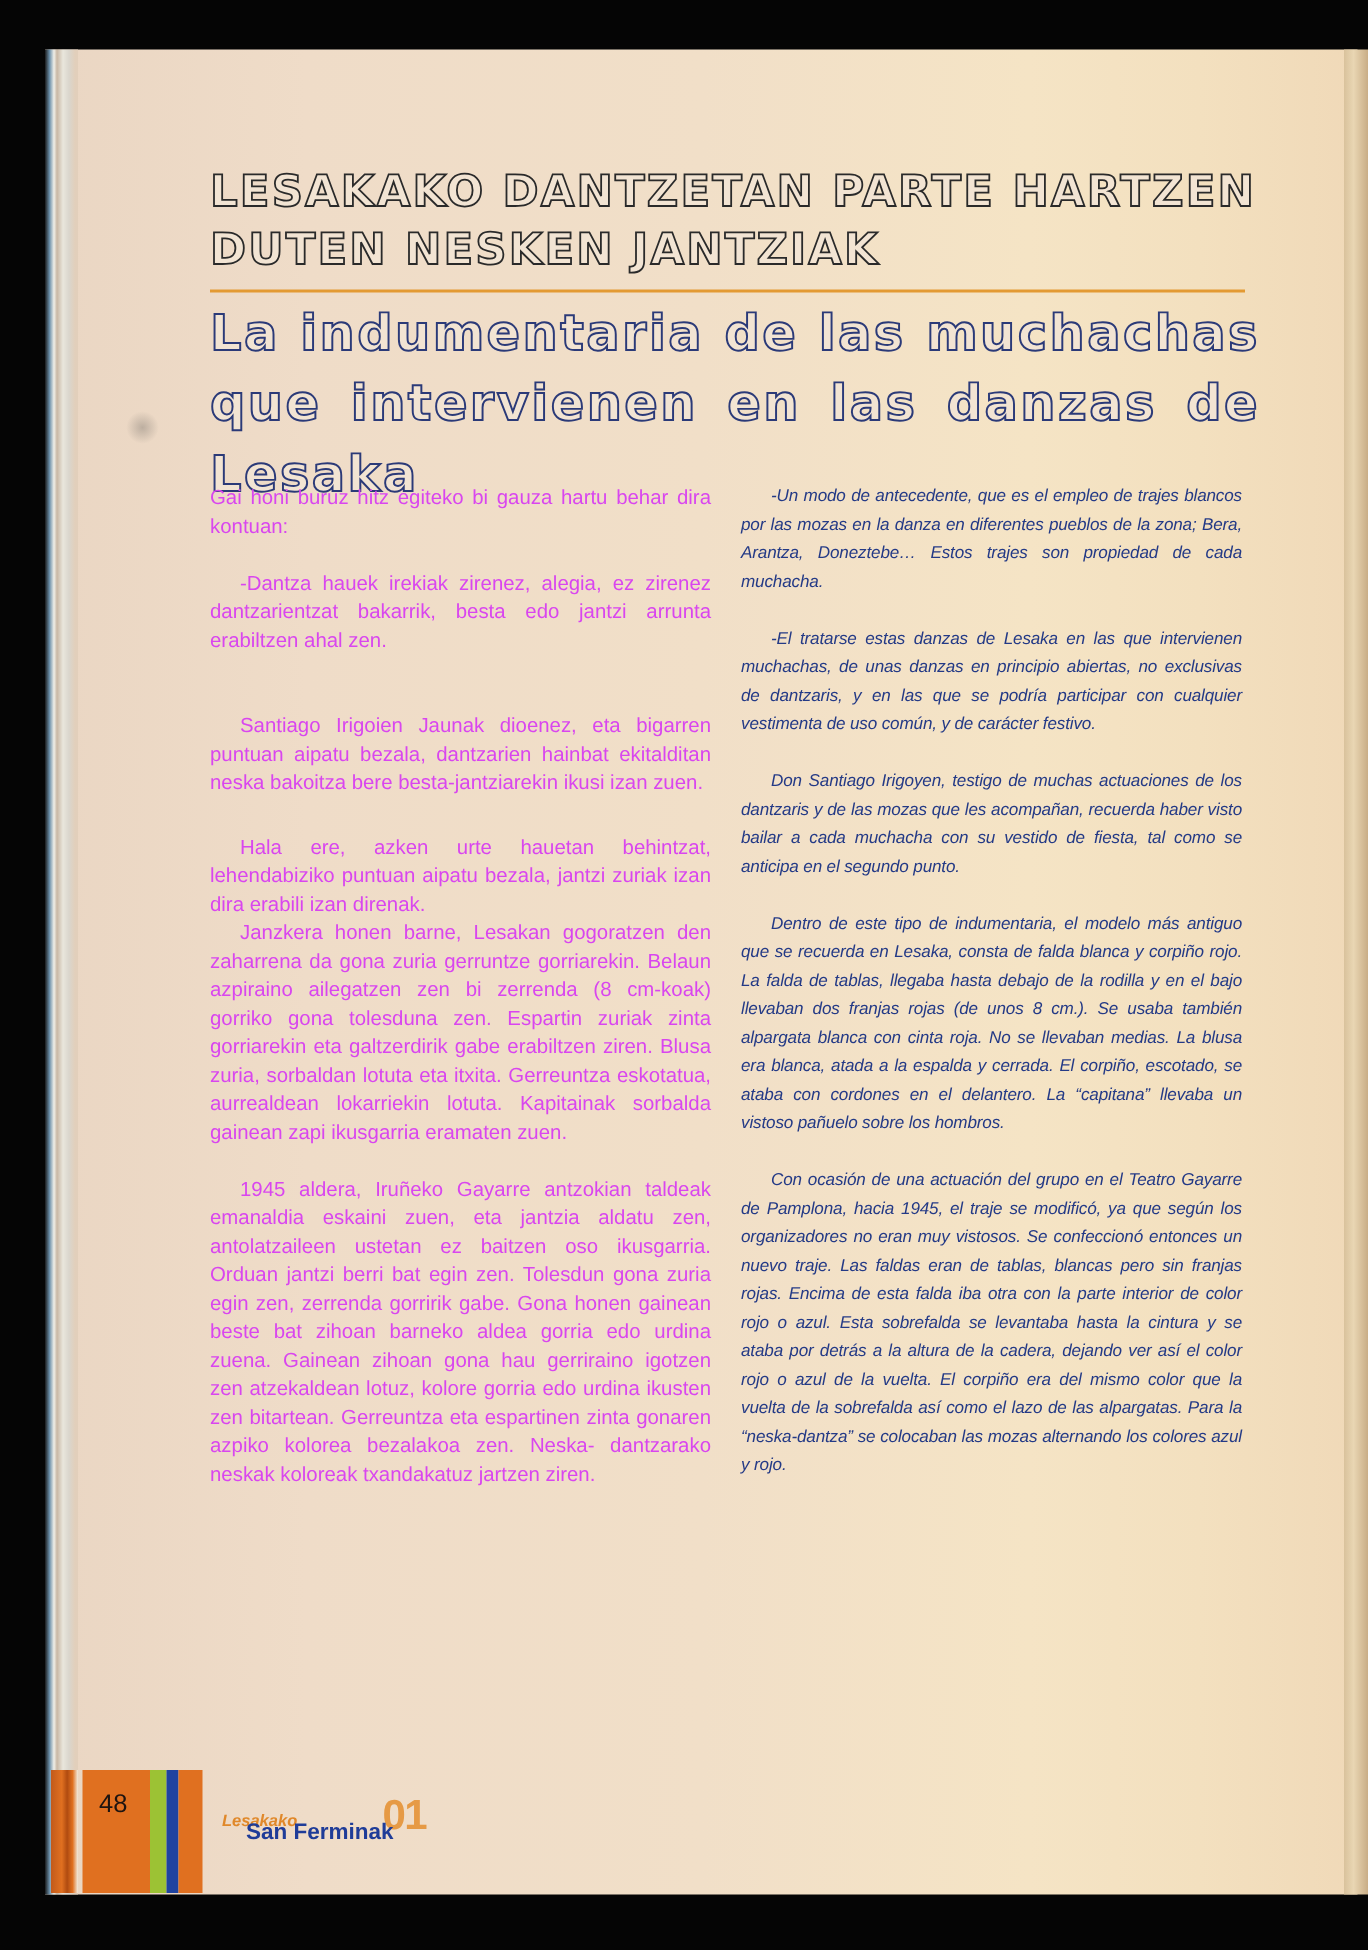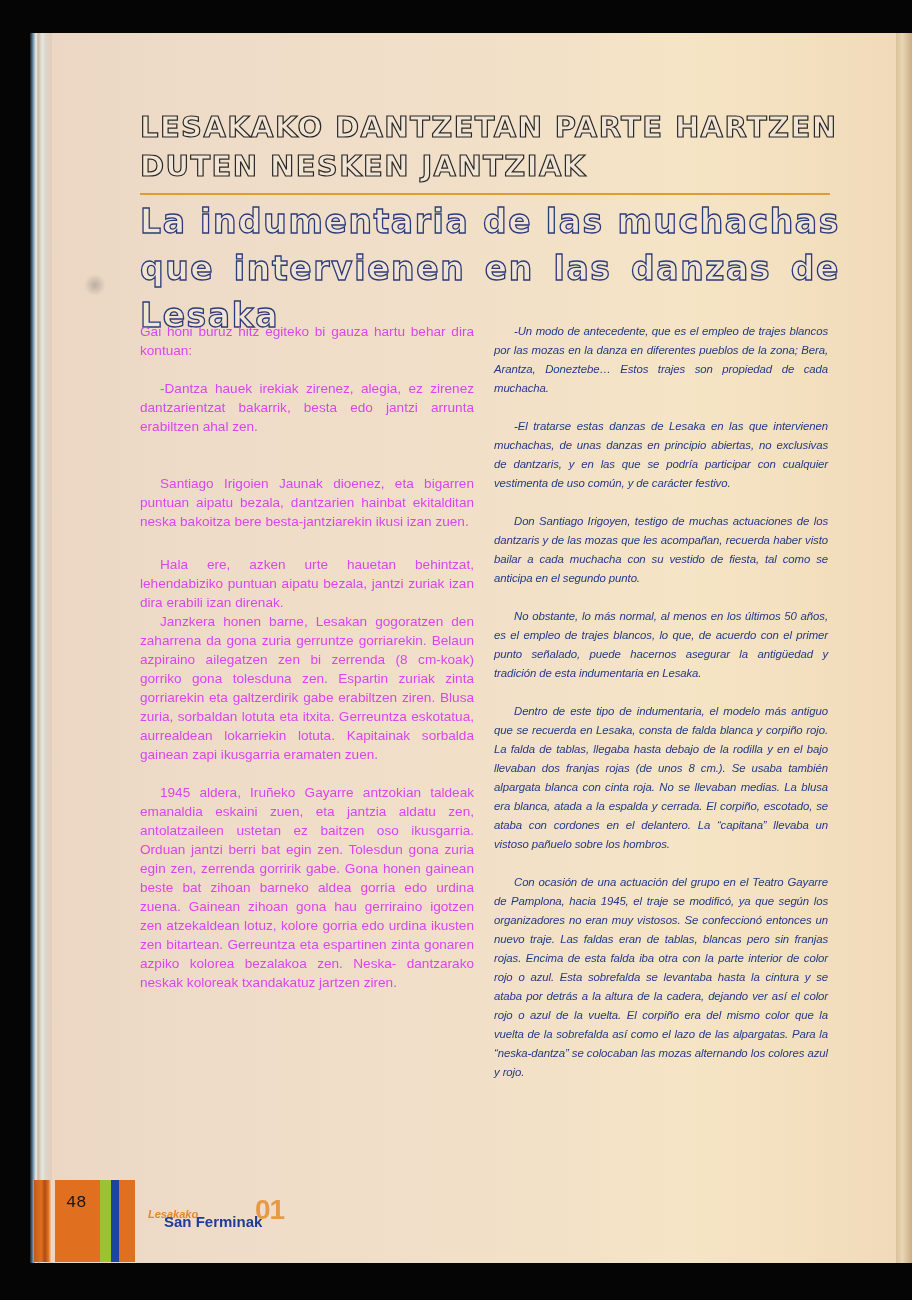--- a/index.html
+++ b/index.html
@@ -57,21 +57,21 @@
     .footer-block {
       position: absolute; left: 55px; top: 1180px; width: 80px; height: 82px;
     }
     .footer-orange1 { position: absolute; left: 0; top: 0; width: 45px; height: 82px; background: #e07020; }
     .footer-green { position: absolute; left: 45px; top: 0; width: 11px; height: 82px; background: #9cc234; }
     .footer-blue { position: absolute; left: 56px; top: 0; width: 8px; height: 82px; background: #1f43a0; }
     .footer-orange2 { position: absolute; left: 64px; top: 0; width: 16px; height: 82px; background: #e07020; }
     .edge-orange { position: absolute; left: 34px; top: 1180px; width: 18px; height: 82px;
       background: linear-gradient(90deg, #c25a1a, #e07020 40%, #b04b10 60%, #e07020 80%, #f2ece0); }
     .page-num {
-      position: absolute; left: 66px; top: 1193px; font-family: Liberation Mono, monospace;
+      position: absolute; left: 66px; top: 1193px; font-family: Liberation Sans, sans-serif;
       font-size: 17px; font-weight: normal; color: #1e1410;
     }
     .brand { position: absolute; left: 148px; top: 1202px; width: 180px; height: 40px; }
     .brand-small {
       position: absolute; left: 0; top: 6px; font-family: "Liberation Sans", sans-serif; font-style: italic;
       font-weight: bold; font-size: 11px; color: #e0882a;
     }
     .brand-big {
       position: absolute; left: 16px; top: 11px; font-family: "Liberation Sans", sans-serif;
       font-weight: bold; font-size: 15px; color: #1f3c98; z-index: 2;
@@ -99,21 +99,20 @@
   <p class="ind" style="margin-bottom:24px;">Santiago Irigoien Jaunak dioenez, eta bigarren puntuan aipatu bezala, dantzarien hainbat ekitalditan neska bakoitza bere besta-jantziarekin ikusi izan zuen.</p>
   <p class="ind" style="">Hala ere, azken urte hauetan behintzat, lehendabiziko puntuan aipatu bezala, jantzi zuriak izan dira erabili izan direnak.</p>
   <p class="ind" style="margin-bottom:19px;">Janzkera honen barne, Lesakan gogoratzen den zaharrena da gona zuria gerruntze gorriarekin. Belaun azpiraino ailegatzen zen bi zerrenda (8 cm-koak) gorriko gona tolesduna zen. Espartin zuriak zinta gorriarekin eta galtzerdirik gabe erabiltzen ziren. Blusa zuria, sorbaldan lotuta eta itxita. Gerreuntza eskotatua, aurrealdean lokarriekin lotuta. Kapitainak sorbalda gainean zapi ikusgarria eramaten zuen.</p>
   <p class="ind">1945 aldera, Iruñeko Gayarre antzokian taldeak emanaldia eskaini zuen, eta jantzia aldatu zen, antolatzaileen ustetan ez baitzen oso ikusgarria. Orduan jantzi berri bat egin zen. Tolesdun gona zuria egin zen, zerrenda gorririk gabe. Gona honen gainean beste bat zihoan barneko aldea gorria edo urdina zuena. Gainean zihoan gona hau gerriraino igotzen zen atzekaldean lotuz, kolore gorria edo urdina ikusten zen bitartean. Gerreuntza eta espartinen zinta gonaren azpiko kolorea bezalakoa zen. Neska- dantzarako neskak koloreak txandakatuz jartzen ziren.</p>
 </div>
 
 <div class="col col-right">
   <p class="ind" style="margin-bottom:19px;">-Un modo de antecedente, que es el empleo de trajes blancos por las mozas en la danza en diferentes pueblos de la zona; Bera, Arantza, Doneztebe… Estos trajes son propiedad de cada muchacha.</p>
   <p class="ind" style="margin-bottom:19px;">-El tratarse estas danzas de Lesaka en las que intervienen muchachas,  de unas danzas en principio abiertas, no exclusivas de dantzaris, y en las que se podría participar con cualquier vestimenta de uso común, y de carácter festivo.</p>
   <p class="ind" style="margin-bottom:19px;">Don Santiago Irigoyen, testigo de muchas actuaciones de los dantzaris y de las mozas que les acompañan, recuerda haber visto bailar a cada muchacha con su vestido de fiesta, tal como se anticipa en el segundo punto.</p>
-  <p class="ind" style="margin-bottom:19px;">No obstante, lo más normal, al menos en los últimos 50 años, es el empleo de trajes blancos, lo que, de acuerdo con el primer punto señalado, puede hacernos asegurar la antigüedad y tradición de esta indumentaria en Lesaka.</p>
   <p class="ind" style="margin-bottom:19px;">Dentro de este tipo de indumentaria, el modelo más antiguo que se recuerda en Lesaka, consta de falda blanca y corpiño rojo. La falda de tablas, llegaba hasta debajo de la rodilla y en el bajo llevaban dos franjas rojas (de unos 8 cm.). Se usaba también alpargata blanca con cinta roja. No se llevaban medias. La blusa era blanca, atada a la espalda y cerrada. El corpiño, escotado, se ataba con cordones en el delantero. La “capitana” llevaba un vistoso pañuelo sobre los hombros.</p>
   <p class="ind">Con ocasión de una actuación del grupo en el Teatro Gayarre de Pamplona, hacia 1945, el traje se modificó, ya que según los organizadores no eran muy vistosos. Se confeccionó entonces un nuevo traje. Las faldas eran de tablas, blancas pero sin franjas rojas. Encima de esta falda iba otra con la parte interior de color rojo o azul. Esta sobrefalda se levantaba hasta la cintura y se ataba por detrás a la altura de la cadera, dejando ver así el color rojo o azul de la vuelta. El corpiño era del mismo color que la vuelta de la sobrefalda así como el lazo de las alpargatas. Para la “neska-dantza” se colocaban las mozas alternando los colores azul y rojo.</p>
 </div>
 
 <div class="edge-orange"></div>
 <div class="footer-block">
   <div class="footer-orange1"></div>
   <div class="footer-green"></div>
   <div class="footer-blue"></div>
   <div class="footer-orange2"></div>

